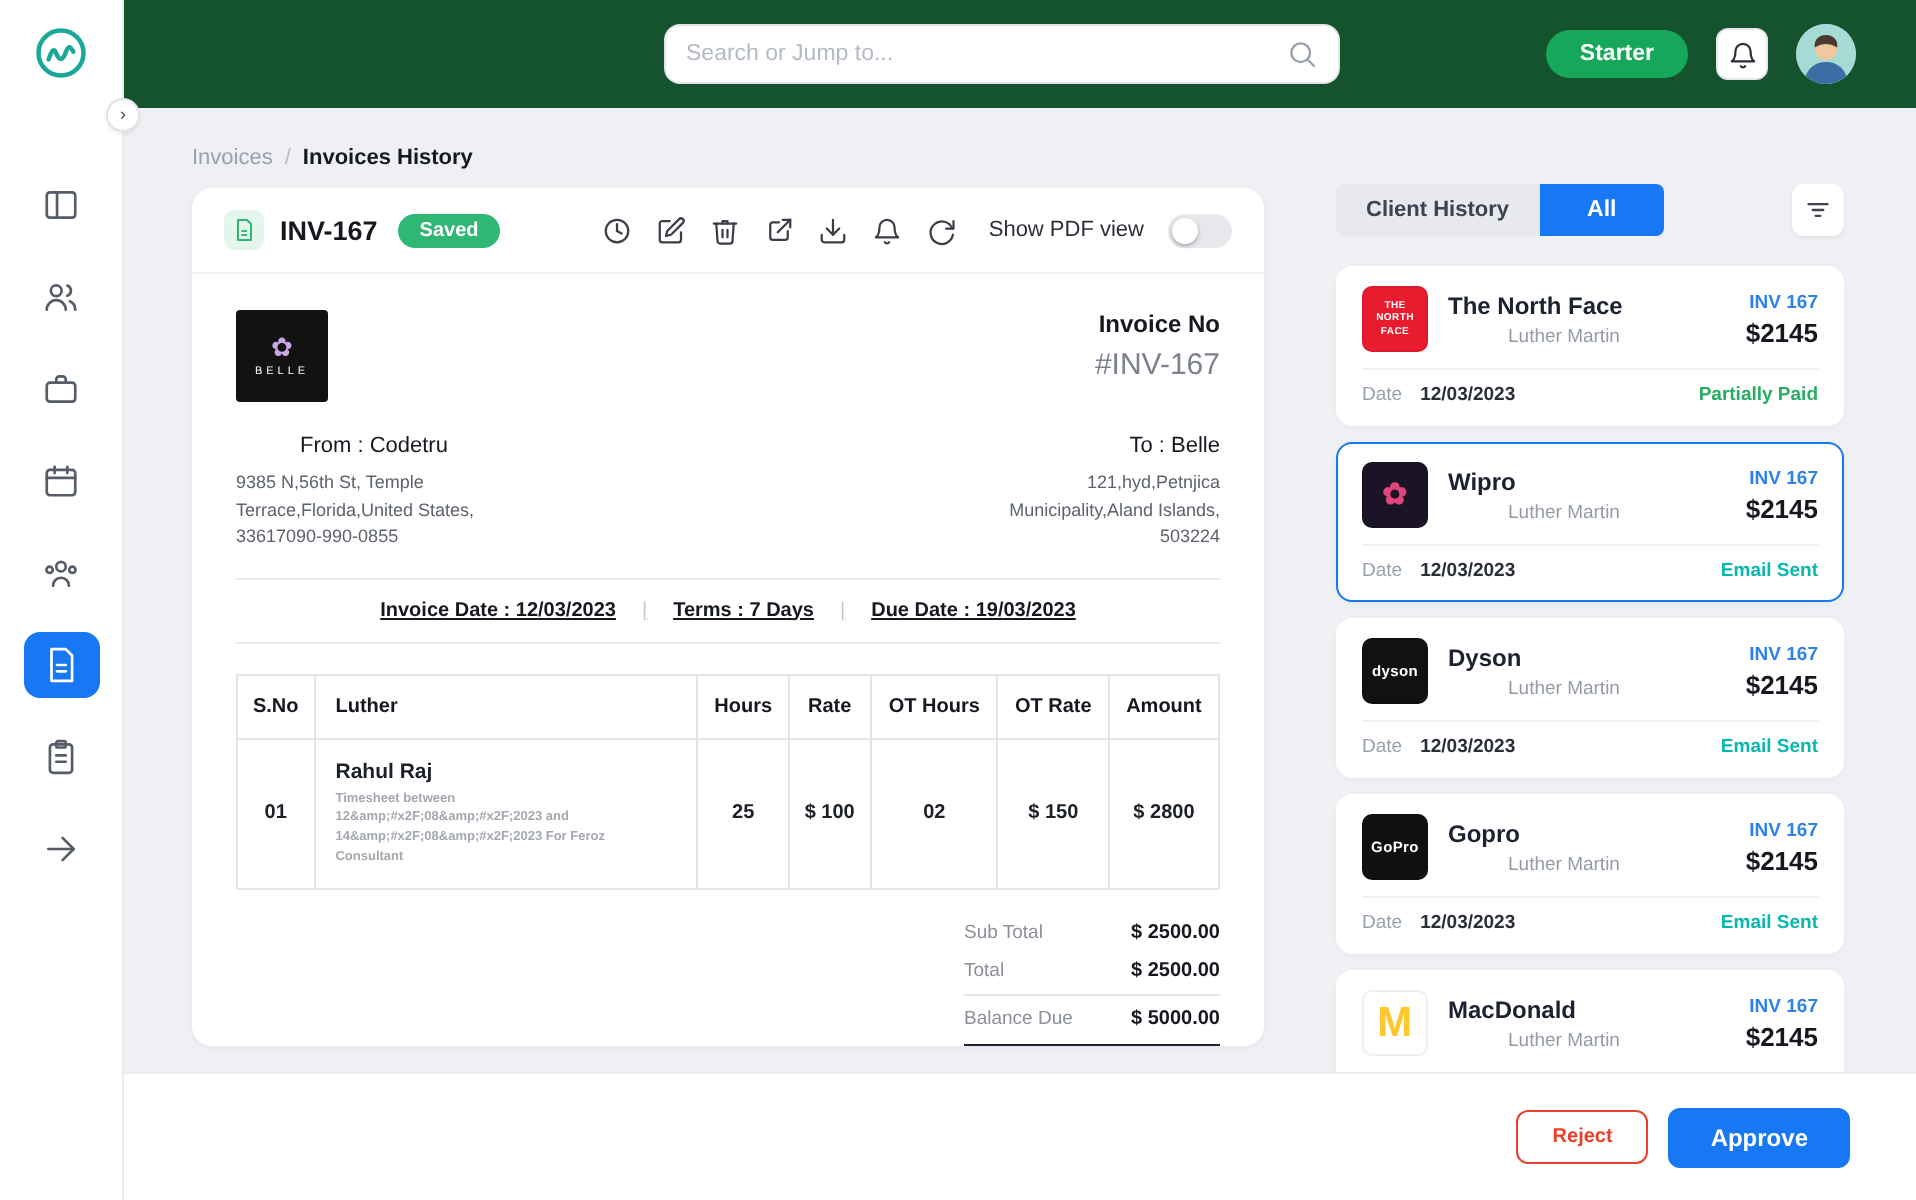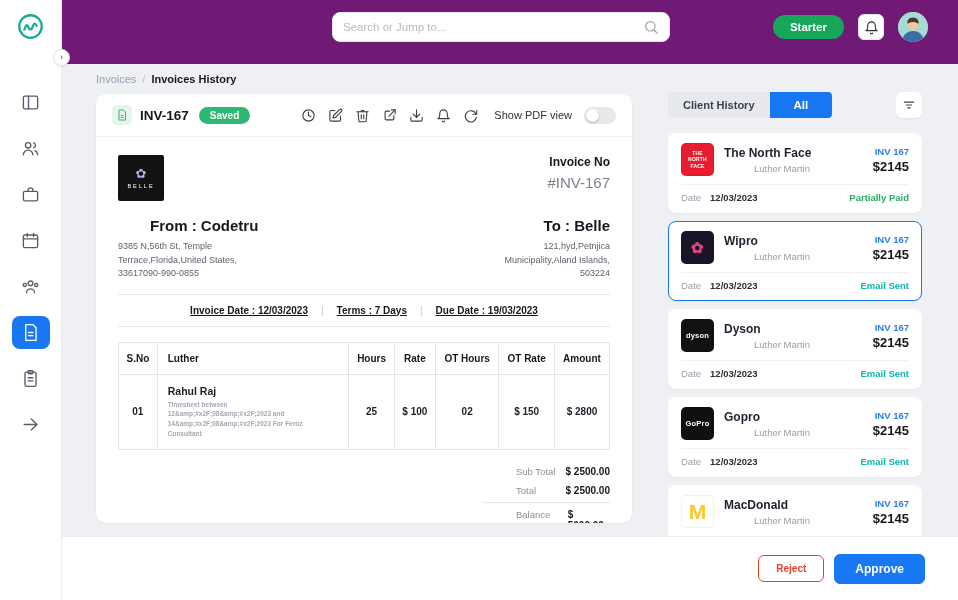--- a/index.html
+++ b/index.html
@@ -8,21 +8,21 @@
     font-family:"Liberation Sans", sans-serif;
     background:#eef0f3;
     position:relative;
     overflow:hidden;
     color:#15191f;
   }
   svg { display:block; }
   button { font-family:inherit; cursor:pointer; }
 
   
-  .topbar { position:absolute; top:0; left:0; width:958px; height:64px; background:#701a75; z-index:5; }
+  .topbar { position:absolute; top:0; left:0; width:958px; height:54px; background:#14532d; z-index:5; }
   .search-box {
     position:absolute; left:332px; top:12px; width:338px; height:30px;
     border:1px solid #e3e4e8; border-radius:8px; background:#fff;
     display:flex; align-items:center; padding:0 10px;
   }
   .search-box input {
     border:none; outline:none; flex:1; font-size:11.5px; color:#333;
     font-family:"Liberation Sans", sans-serif; background:transparent;
   }
   .search-box input::placeholder { color:#b4bac4; }
@@ -95,21 +95,21 @@
     width:46px; height:46px; background:#121212; border-radius:2px;
     display:flex; flex-direction:column; align-items:center; justify-content:center;
   }
   .belle-logo .flower { font-size:13px; color:#c9a7e8; line-height:1; }
   .belle-logo .bname { font-size:5.5px; color:#fff; letter-spacing:2px; margin-top:3px; }
   .inv-no-wrap { text-align:right; }
   .inv-no-label { font-size:12px; font-weight:bold; }
   .inv-no-value { font-size:15px; color:#7c828c; margin-top:5px; }
 
   .doc-row2 { display:flex; justify-content:space-between; margin-top:16px; }
-  .party-title { font-size:15px; font-weight:bold;padding-left:32px; }
+  .party-title { font-size:11px; font-weight:normal;padding-left:32px; }
   .party-addr { font-size:9px; color:#5d636d; line-height:1.5; margin-top:6px; white-space:pre-line; max-width:180px; }
   .party.to { text-align:right; }
   .party.to .party-addr { margin-left:auto; }
 
   .doc-hr { border:none; border-top:1px solid #e8e8ec; margin-top:13px; }
   .meta-row {
     display:flex; justify-content:center; gap:13px; align-items:center;
     padding:10px 0; font-size:10px; font-weight:bold;text-decoration:underline;
   }
   .meta-row .pipe { color:#c3c7cf; font-weight:normal; }
@@ -117,21 +117,21 @@
   table.items { width:100%; border-collapse:collapse; margin-top:15px; }
   table.items th, table.items td { border:1px solid #e4e4e9; padding:10px 6px; font-size:10px; text-align:center; }
   table.items th { font-weight:bold; color:#15191f; }
   table.items th.c-details, table.items td.c-details { text-align:left; padding-left:10px; }
   .item-name { font-size:10.5px; font-weight:bold; }
   .item-desc { font-size:6.5px; color:#a3a8b0; line-height:1.5; margin-top:3px; max-width:160px; }
   table.items td { font-weight:bold; color:#1c2027; }
 
   .summary { width:128px; margin-left:auto; margin-top:12px; }
   .sum-row { display:flex; justify-content:space-between; align-items:center; padding:4px 0; }
-  .sum-label { font-size:9.5px; color:#8a8f99;margin-left:34px; }
+  .sum-label { font-size:9.5px; color:#8a8f99; }
   .sum-value { font-size:10px; font-weight:bold; }
   .sum-row.balance { border-top:1px solid #e4e4e9; margin-top:2px; padding-top:6px; }
   .dark-bar { height:9px; background:#1d2230; margin-top:3px; }
 
   
   .right-panel { position:absolute; left:668px; top:92px; width:254px; z-index:1; }
   .panel-head { display:flex; align-items:center; }
   .tab {
     height:26px; border:none; font-size:11px; font-weight:bold; padding:0 15px;
   }

